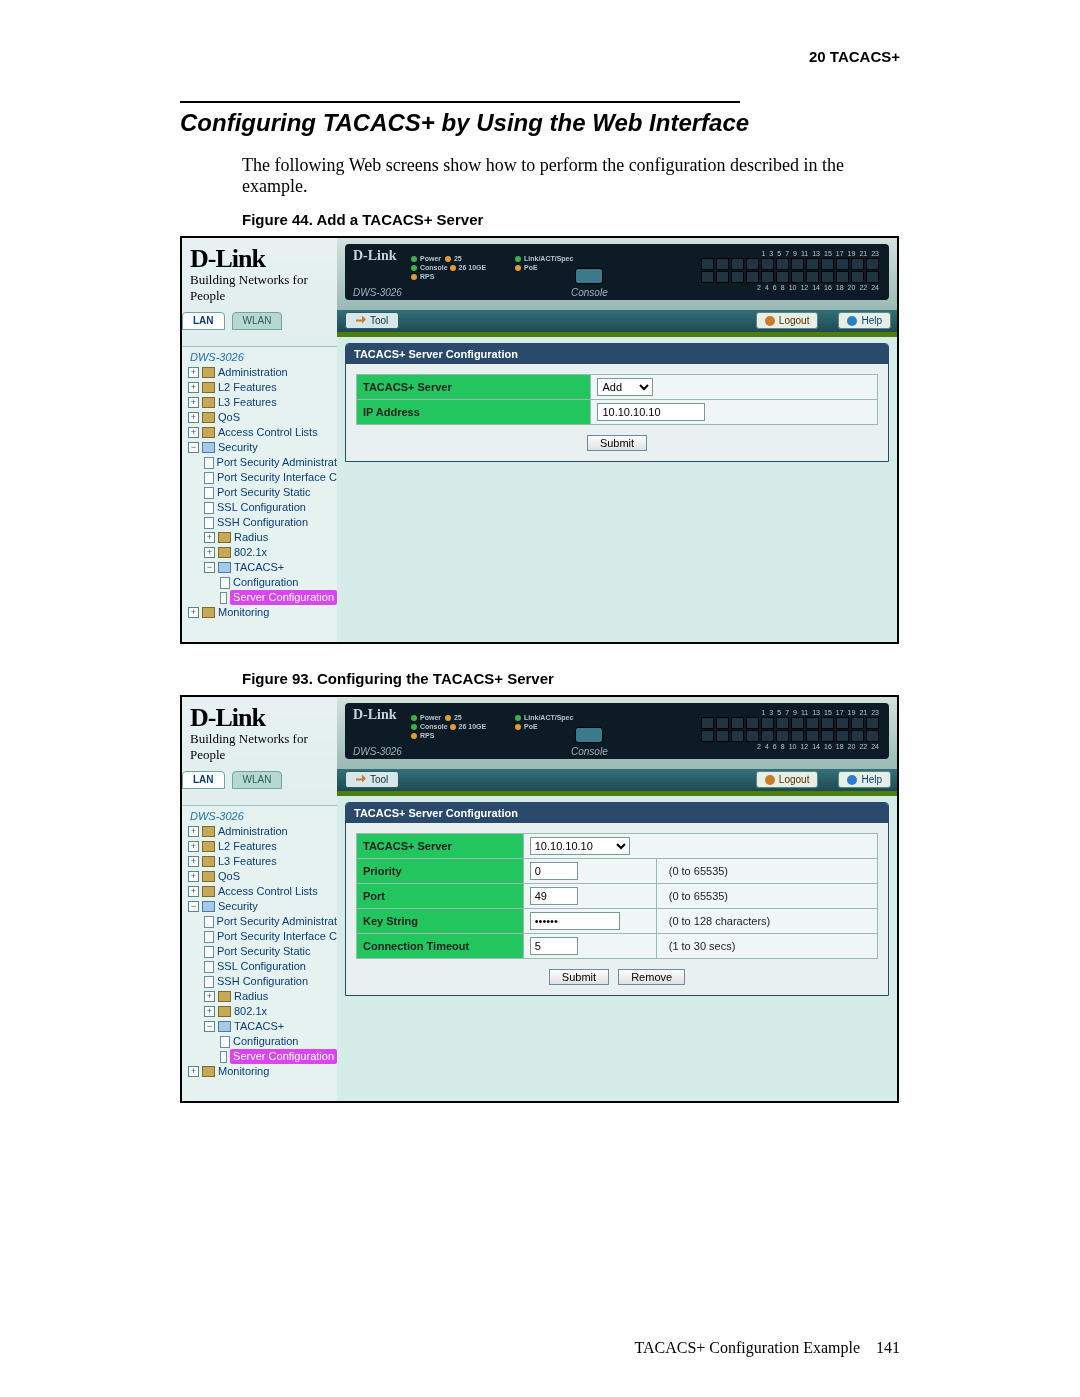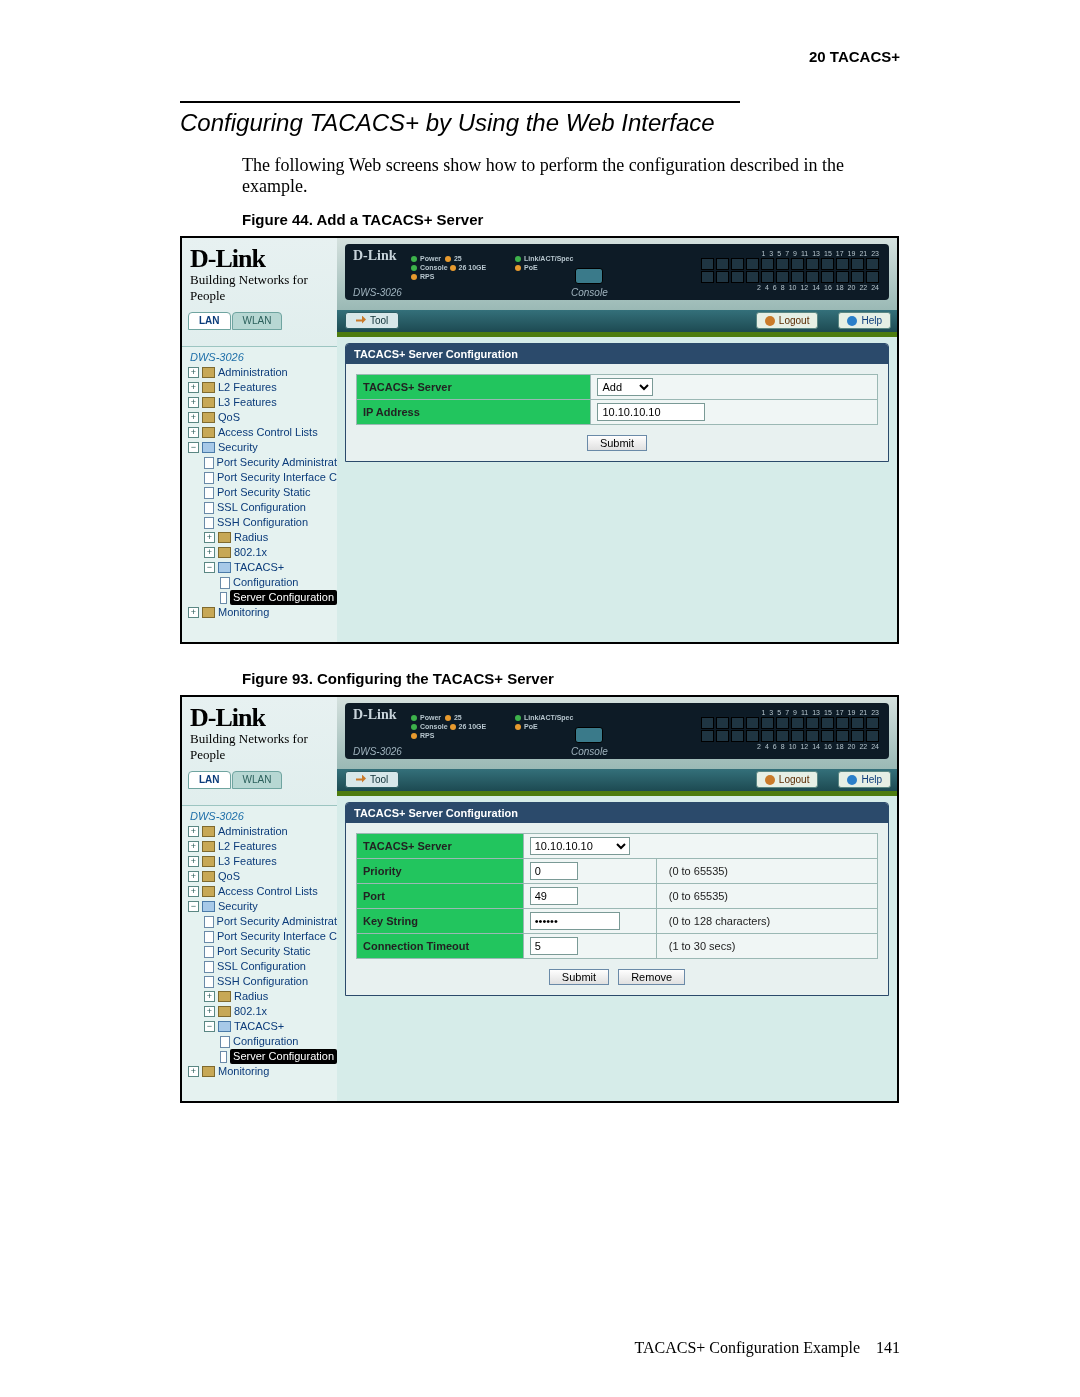--- a/index.html
+++ b/index.html
@@ -1,42 +1,42 @@
 <!DOCTYPE html>
 <html><head>
 <meta charset="utf-8">
 <style>
   html,body{margin:0;padding:0;background:#fff;font-family:"Times New Roman",Times,serif;color:#000}
   .page{width:880px;min-height:1397px;margin:0 auto;position:relative;padding:48px 80px 60px 80px;box-sizing:border-box}
   .runhead{font-family:Arial,Helvetica,sans-serif;font-weight:bold;font-size:15px;text-align:right;margin-bottom:36px}
   .rule{border:0;border-top:2px solid #000;margin:0 0 6px 0;width:560px}
-  .section-title{font-family:Arial,Helvetica,sans-serif;font-weight:normal;font-style:italic;font-size:24px;margin:0 0 18px 0}
+  .section-title{font-family:Arial,Helvetica,sans-serif;font-weight:bold;font-style:italic;font-size:24px;margin:0 0 18px 0}
   .intro{font-size:18px;margin:0 0 14px 0;margin-left:62px}
   .figcap{font-family:Arial,Helvetica,sans-serif;font-weight:bold;font-size:15px;margin:10px 0 8px 0;margin-left:62px}
 
   
   .shot{border:2px solid #000;width:715px;height:404px;background:#bde1dd;position:relative;font-family:Arial,Helvetica,sans-serif;font-size:11px;color:#0b3b7a;overflow:hidden}
   .shot .left{position:absolute;left:0;top:0;bottom:0;width:155px;background:linear-gradient(#e7f1f1,#cfe6e3)}
   .shot .logo{padding:6px 2px 2px 8px}
   .shot .logo .brand{font-family:"Times New Roman",serif;font-weight:bold;font-size:26px;color:#000;letter-spacing:-1px}
   .shot .logo .sub{font-family:Liberation Serif, serif;font-size:13px;color:#000;margin-top:-2px}
-  .shot .tabs{margin-top:6px;height:18px;display:flex;gap:1px;padding-left:6px}
+  .shot .tabs{margin-top:6px;height:18px;display:flex;gap:7px;}
   .shot .tab{display:inline-block;padding:2px 10px;border:1px solid #6fa4a0;border-radius:4px 4px 0 0;font-size:10px;background:#b7d7d3;color:#2b5f5b}
   .shot .tab.active{background:#fff;font-weight:bold;color:#0b3b7a}
   .shot .navwrap{position:absolute;left:0;right:0;top:108px;bottom:0;background:#e5f2f0;border-top:1px solid #9cc5c1;overflow:hidden}
   .shot .root{color:#1d6ea8;font-style:italic;font-size:11px;padding:4px 0 2px 8px}
   .shot .nav{list-style:none;padding:0 0 0 4px;margin:0;font-size:11px;line-height:15px;white-space:nowrap}
   .shot .nav li{display:flex;align-items:center;gap:3px;padding-left:2px}
   .shot .nav li.sub1{padding-left:18px}
   .shot .nav li.sub2{padding-left:34px}
   .shot .nav .ico{display:inline-block;width:11px;height:9px;background:#c7a856;border:1px solid #7f6a2e}
   .shot .nav .ico.open{background:#a7c9e8;border-color:#4a7aa8}
   .shot .nav .doc{display:inline-block;width:8px;height:10px;background:#fff;border:1px solid #6a8aa8}
   .shot .nav .plus{display:inline-block;width:9px;height:9px;border:1px solid #5a8783;font-size:9px;line-height:8px;text-align:center;color:#2b5f5b;background:#fff}
-  .shot .nav .sel{background:#000000;color:#fff;padding:0 3px;border-radius:2px}
+  .shot .nav .sel{background:#d946ef;color:#fff;padding:0 3px;border-radius:2px}
   .shot .nav a{color:#0b3b7a;text-decoration:none}
 
   
   .shot .device{position:absolute;left:155px;right:0;top:0;height:72px;background:linear-gradient(#d5e1de,#9ab9b5);border-bottom:2px solid #5c8682}
   .shot .device .bar{position:absolute;left:8px;top:6px;right:8px;height:56px;background:#0d1b26;border-radius:4px;overflow:hidden}
   .shot .device .bar .dlnk{position:absolute;left:8px;top:4px;color:#c8d4db;font-family:"Times New Roman",serif;font-weight:bold;font-size:14px}
   .shot .device .bar .model{position:absolute;left:8px;bottom:2px;color:#9fb2bd;font-size:10px;font-style:italic}
   .shot .device .bar .leds{position:absolute;left:66px;top:10px;font-size:7px;color:#b6c5cd;line-height:9px}
   .shot .device .bar .leds span{display:block}
   .shot .device .bar .leds .g{display:inline-block;width:6px;height:6px;background:#3db24b;border-radius:50%;margin-right:3px;vertical-align:middle}

